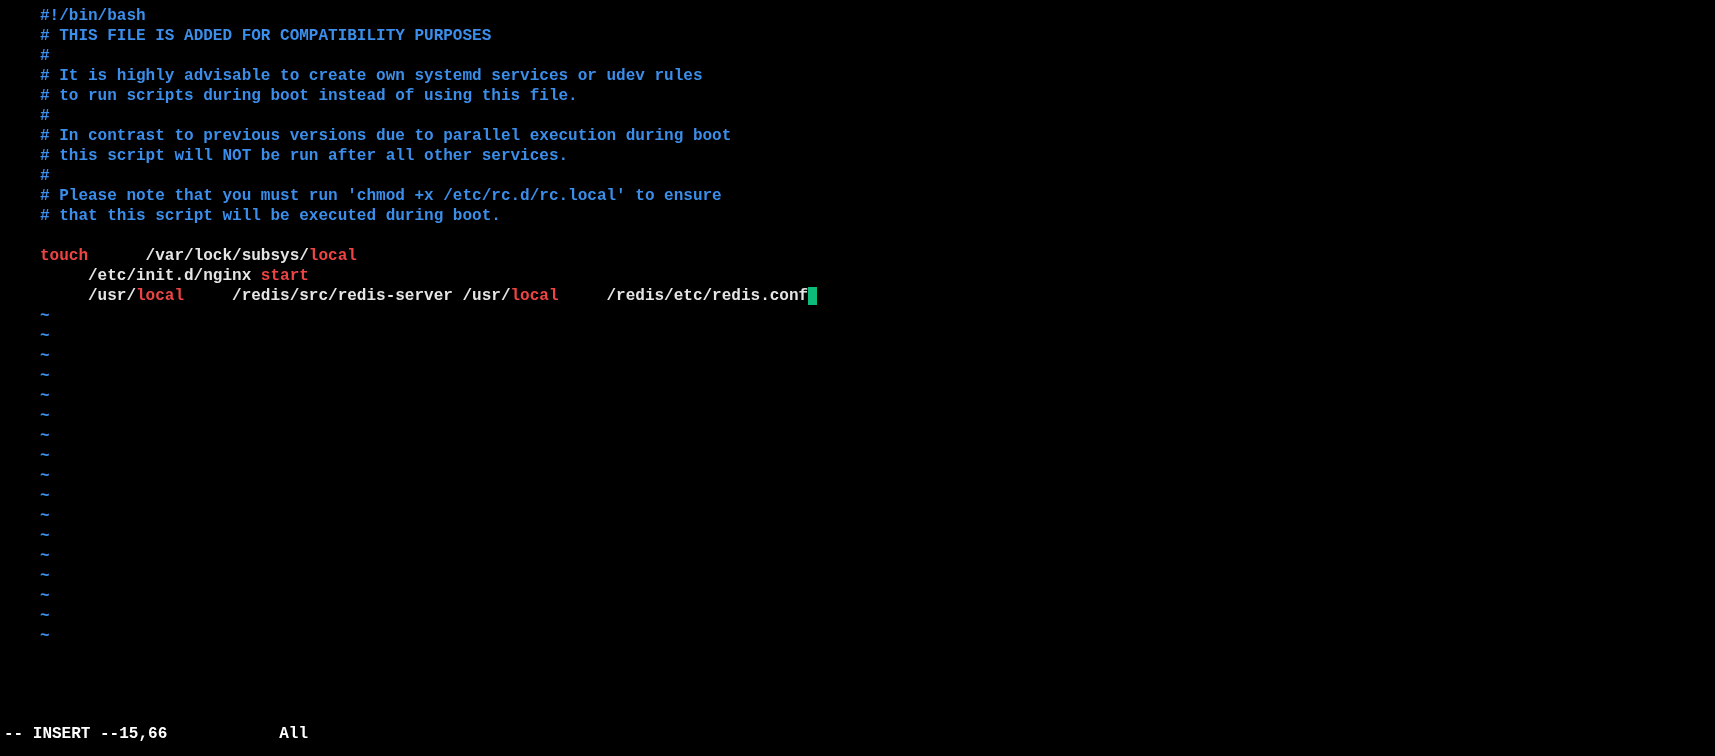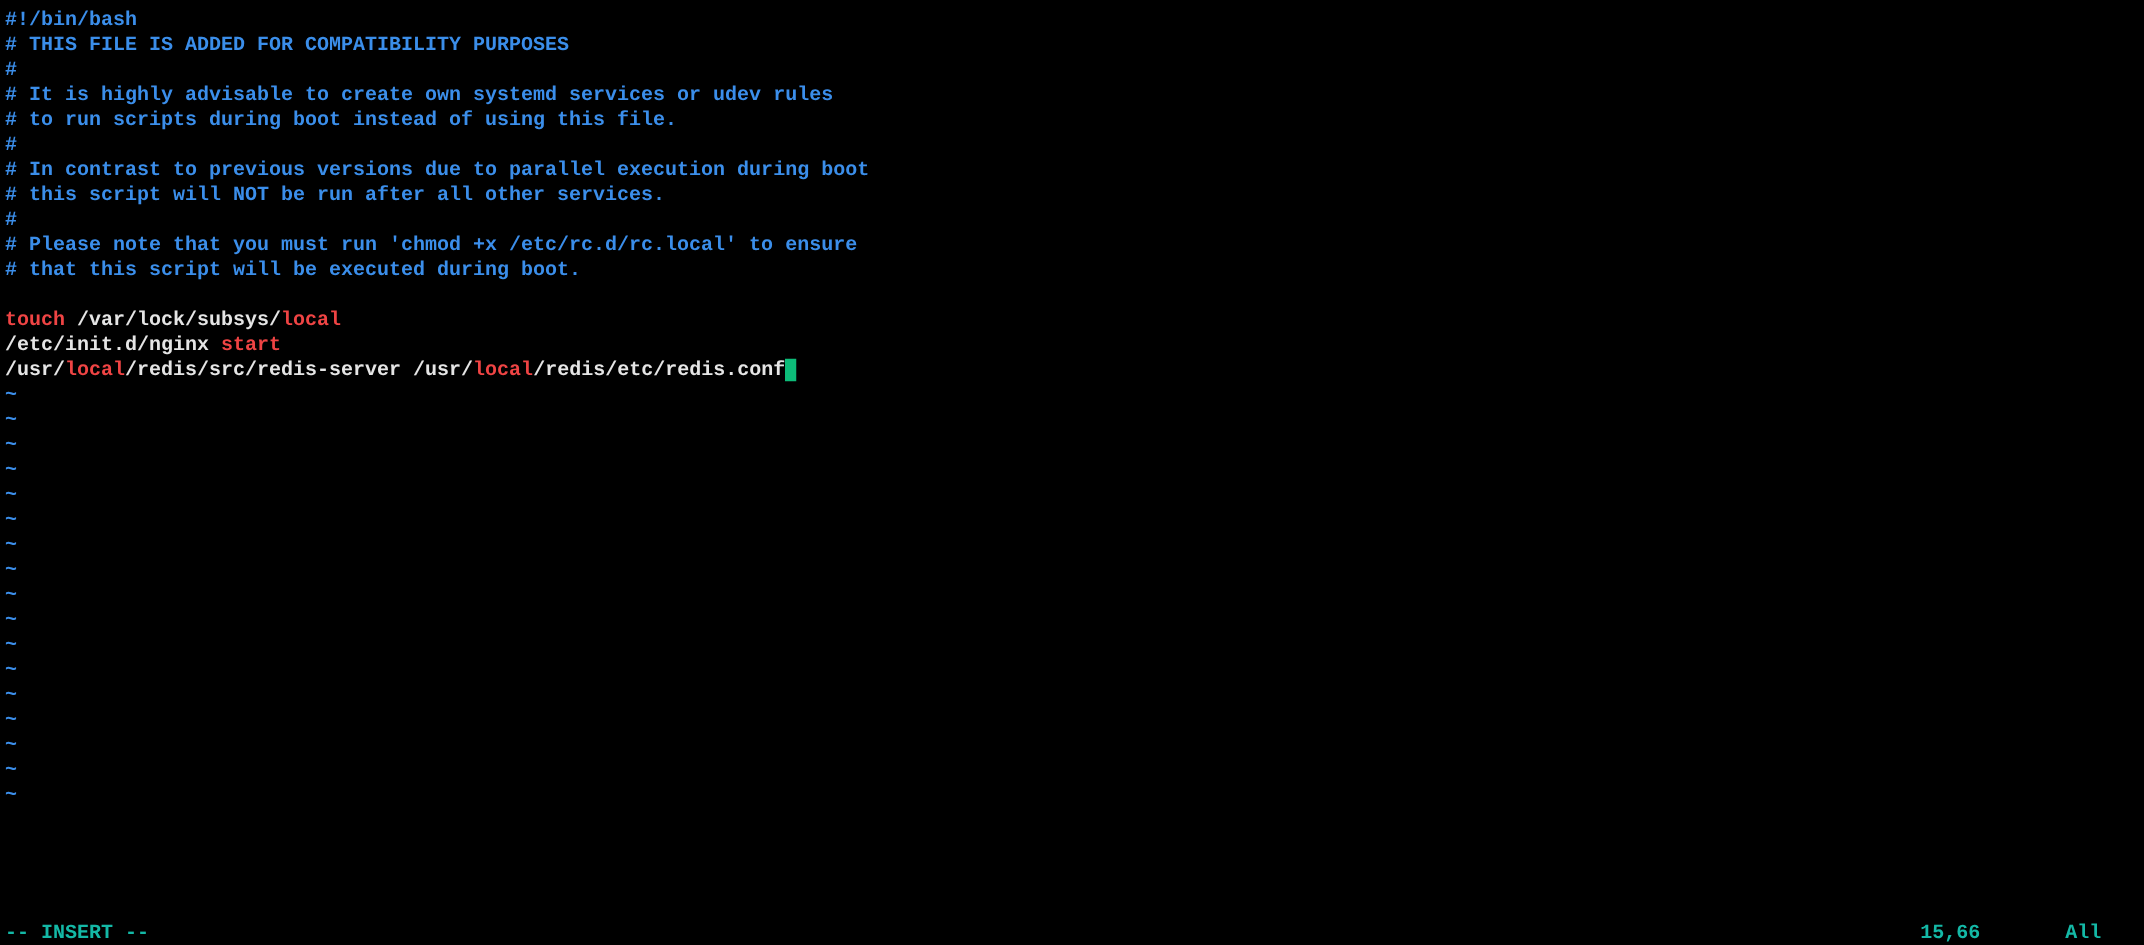--- a/index.html
+++ b/index.html
@@ -15,57 +15,59 @@
       color: #ffffff;
       width: 1715px;
       height: 756px;
       overflow: hidden;
       position: relative;
       font-weight: bold;
     }
     .editor-content {
       padding: 6px 4px;
       white-space: pre;
+      margin-left: 36px;
     }
     .comment {
       color: #3b8eea;
     }
     .white {
       color: #e5e5e5;
+      padding-left: 48px;
     }
     .yellow {
       color: #ef4444;
     }
     .tilde {
       color: #3b8eea;
     }
     .cursor {
       background-color: #0dbc79;
       color: #0dbc79;
       display: inline-block;
       width: 9px;
       height: 18px;
       vertical-align: text-bottom;
     }
     .status-line {
       position: absolute;
-      bottom: 0;
+      bottom: 12px;
       left: 4px;
       right: 4px;
-      color: #14b8a6;
+      color: #ffffff;
       display: flex;
-      justify-content: space-between;
+      justify-content: flex-start;
     }
     .status-left {
       flex: 0 0 auto;
     }
     .status-right {
       flex: 0 0 auto;
       display: flex;
-      gap: 68px;
+      gap: 112px;
       padding-right: 30px;
     }
     .line {
       height: 20px;
     }
   </style>
 </head>
 <body>
 
 <div class="editor-content" id="editor-content"><div class="line"><span class="comment">#!/bin/bash</span></div><div class="line"><span class="comment"># THIS FILE IS ADDED FOR COMPATIBILITY PURPOSES</span></div><div class="line"><span class="comment">#</span></div><div class="line"><span class="comment"># It is highly advisable to create own systemd services or udev rules</span></div><div class="line"><span class="comment"># to run scripts during boot instead of using this file.</span></div><div class="line"><span class="comment">#</span></div><div class="line"><span class="comment"># In contrast to previous versions due to parallel execution during boot</span></div><div class="line"><span class="comment"># this script will NOT be run after all other services.</span></div><div class="line"><span class="comment">#</span></div><div class="line"><span class="comment"># Please note that you must run 'chmod +x /etc/rc.d/rc.local' to ensure</span></div><div class="line"><span class="comment"># that this script will be executed during boot.</span></div><div class="line"><span class="white"></span></div><div class="line"><span class="yellow">touch</span><span class="white"> /var/lock/subsys/</span><span class="yellow">local</span></div><div class="line"><span class="white">/etc/init.d/nginx </span><span class="yellow">start</span></div><div class="line"><span class="white">/usr/</span><span class="yellow">local</span><span class="white">/redis/src/redis-server /usr/</span><span class="yellow">local</span><span class="white">/redis/etc/redis.conf</span><span class="cursor">&nbsp;</span></div><div class="line tilde">~</div><div class="line tilde">~</div><div class="line tilde">~</div><div class="line tilde">~</div><div class="line tilde">~</div><div class="line tilde">~</div><div class="line tilde">~</div><div class="line tilde">~</div><div class="line tilde">~</div><div class="line tilde">~</div><div class="line tilde">~</div><div class="line tilde">~</div><div class="line tilde">~</div><div class="line tilde">~</div><div class="line tilde">~</div><div class="line tilde">~</div><div class="line tilde">~</div></div>

